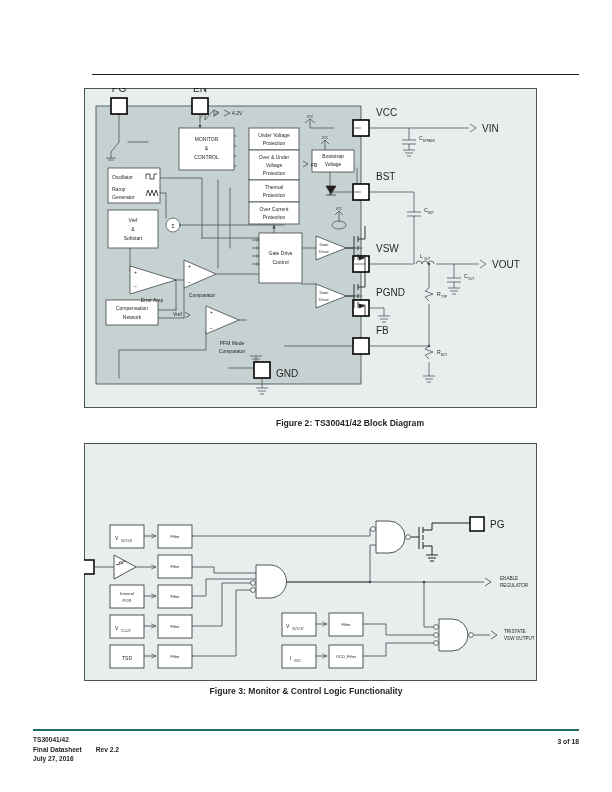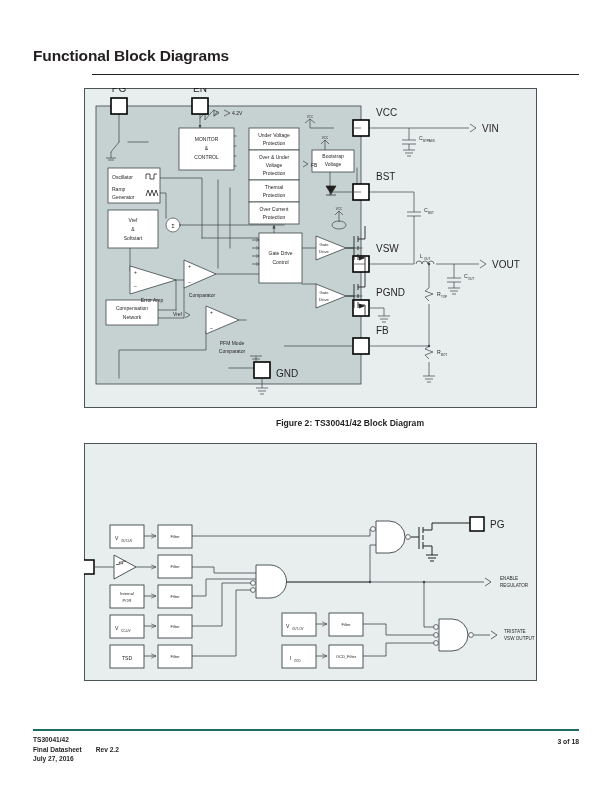--- a/index.html
+++ b/index.html
@@ -122,21 +122,20 @@
   .t-blk-s { font-size: 4.1px; }
   .t-sub   { font-size: 3.0px; }
   .t-ext   { font-size: 5.2px; }
   .t-lbl   { font-size: 4.6px; }
 </style>
 </head>
 <body>
 
 <div class="page">
 
-  <div class="page-title">Functional Block Diagrams</div>
   <div class="title-rule"></div>
 
   <div class="fig-frame" id="fig2-frame"></div>
 
   <svg class="fig-svg" id="fig2-svg" width="453" height="320" viewBox="0 0 453 320">
     <defs>
       <marker id="arr" markerWidth="6" markerHeight="6" refX="5" refY="3" orient="auto">
         <path d="M0,0.6 L5.4,3 L0,5.4" fill="none" stroke="#3c4446" stroke-width="0.7"></path>
       </marker>
       <marker id="arrf" markerWidth="6" markerHeight="6" refX="5" refY="3" orient="auto">
@@ -494,20 +493,21 @@
     </g>
     <circle cx="286" cy="139" r="1.2" fill="#3c4446"></circle>
     <circle cx="340" cy="139" r="1.2" fill="#3c4446"></circle>
 
     <text class="t-lbl" x="416" y="137">ENABLE</text>
     <text class="t-lbl" x="416" y="144">REGULATOR</text>
     <text class="t-lbl" x="420" y="190">TRISTATE</text>
     <text class="t-lbl" x="420" y="197">VSW OUTPUT</text>
   </svg>
 
+  <div class="fig-caption" id="fig3-caption">Figure 3:  Monitor &amp; Control Logic Functionality</div>
 
   <div class="footer-rule"></div>
   <div class="footer-left">
     <div><span>TS30041/42</span></div>
     <div><span>Final Datasheet</span><span class="rev">Rev 2.2</span></div>
     <div><span>July 27, 2016</span></div>
   </div>
   <div class="footer-right">3 of 18</div>
 
 </div>

